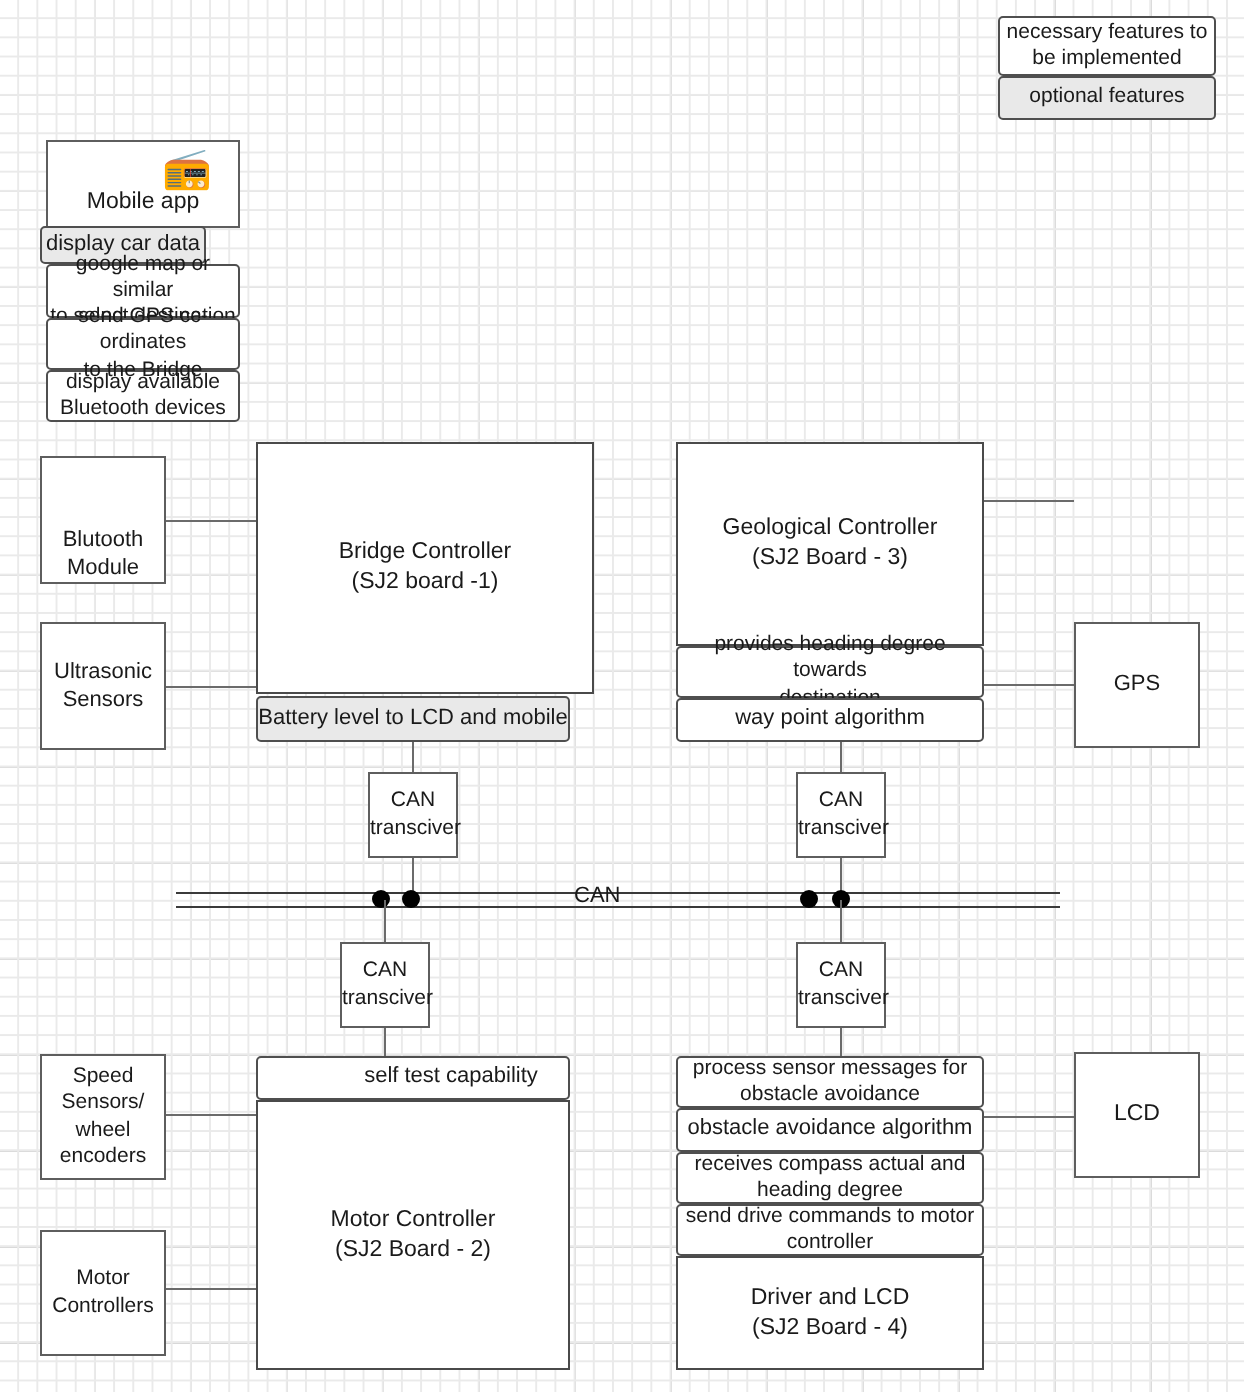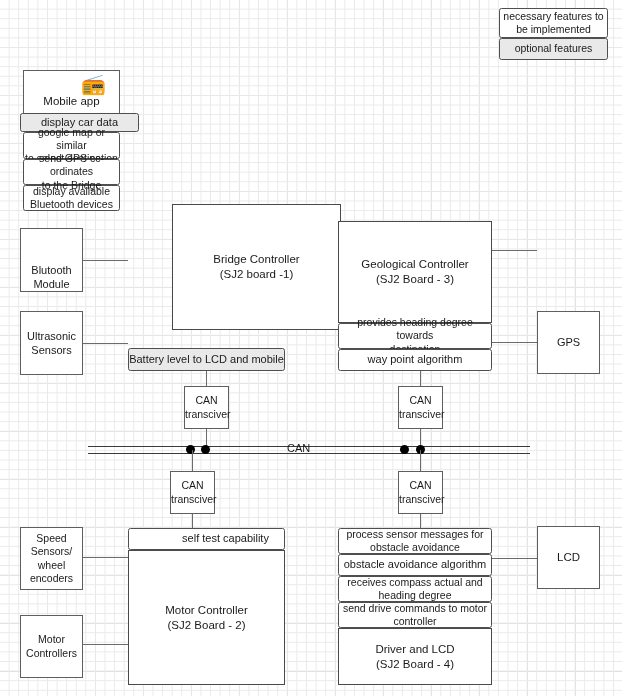--- a/index.html
+++ b/index.html
@@ -119,21 +119,21 @@
   </div>
   <div class="sub gray" style="left:499px; top:38px; width:109px; height:22px;">
     <span class="label t10">optional features</span>
   </div>
 
   <div class="box" style="left:23px; top:70px; width:97px; height:44px;">
     <span class="label t115" style="margin-top:18px;">Mobile app</span>
   </div>
   <div class="bt-icon" style="left:81px; top:74px;">📻</div>
 
-  <div class="sub gray" style="left:20px; top:113px; width:119px; height:19px;justify-content:center;">
+  <div class="sub gray" style="left:20px; top:113px; width:83px; height:19px;justify-content:center;">
     <span class="label t11">display car data</span>
   </div>
   <div class="sub" style="left:23px; top:132px; width:97px; height:27px;">
     <span class="label t10">google map or similar
 to select destination</span>
   </div>
   <div class="sub" style="left:23px; top:185px; width:97px; height:26px;">
     <span class="label t10">display available
 Bluetooth devices</span>
   </div>
@@ -147,21 +147,21 @@
 Module</span>
   </div>
   <div class="hline" style="left:83px; top:260px; width:45px;"></div>
 
   <div class="box" style="left:20px; top:311px; width:63px; height:64px;">
     <span class="label t11">Ultrasonic
 Sensors</span>
   </div>
   <div class="hline" style="left:83px; top:343px; width:45px;"></div>
 
-  <div class="box box-dark" style="left:128px; top:204px; width:169px; height:126px;margin-left:44px;">
+  <div class="box box-dark" style="left:128px; top:221px; width:169px; height:126px;">
     <span class="label t115">Bridge Controller
 (SJ2 board -1)</span>
   </div>
   <div class="sub gray" style="left:128px; top:348px; width:157px; height:23px;">
     <span class="label t11">Battery level to LCD and mobile</span>
   </div>
 
   <div class="box box-dark" style="left:338px; top:221px; width:154px; height:102px;">
     <span class="label t115">Geological Controller
 (SJ2 Board - 3)</span>

